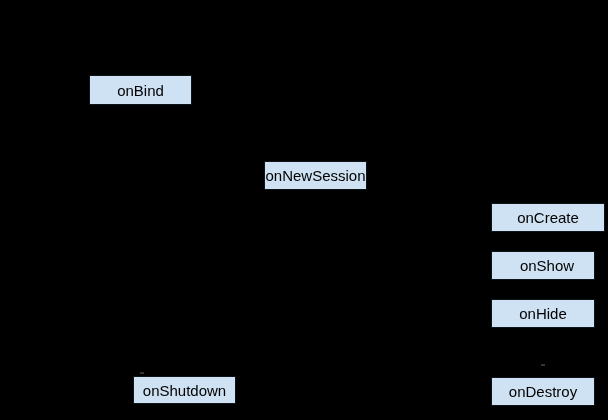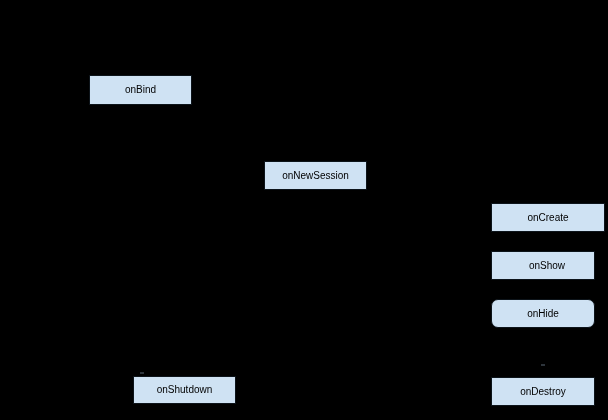--- a/index.html
+++ b/index.html
@@ -14,36 +14,36 @@
     background: #000000;
     overflow: hidden;
     font-family: "Liberation Sans", sans-serif;
   }
   .node {
     position: absolute;
     box-sizing: border-box;
     background: #cfe2f3;
     border: 1px solid #0d141a;
     color: #000000;
-    font-size: 10px;
+    font-size: 15px;
     line-height: 1;
     display: flex;
     align-items: center;
     justify-content: center;
     text-align: center;
     white-space: nowrap;
   }
   
   .node-onbind      { left: 89px;  top: 75px;  width: 103px; height: 30px; }
   .node-onready     { left: 89px;  top: 118px; width: 103px; height: 30px; }
   .node-onnewsession{ left: 264px; top: 161px; width: 103px; height: 29px; }
   
   .node-oncreate    { left: 491px; top: 203px; width: 114px; height: 29px; }
   .node-onshow      { left: 491px; top: 251px; width: 104px; height: 29px; padding-left: 8px; }
-  .node-onhide      { left: 491px; top: 299px; width: 104px; height: 29px; border-radius: 7px; }
+  .node-onhide      { left: 491px; top: 299px; width: 104px; height: 29px; }
   
   .node-onshutdown  { left: 89px;  top: 376px; width: 103px; height: 28px; margin-left: 44px; }
   .node-ondestroy   { left: 491px; top: 377px; width: 104px; height: 29px; }
   
   .speck {
     position: absolute;
     width: 4px;
     height: 2px;
     background: rgba(130, 150, 170, 0.35);
   }

